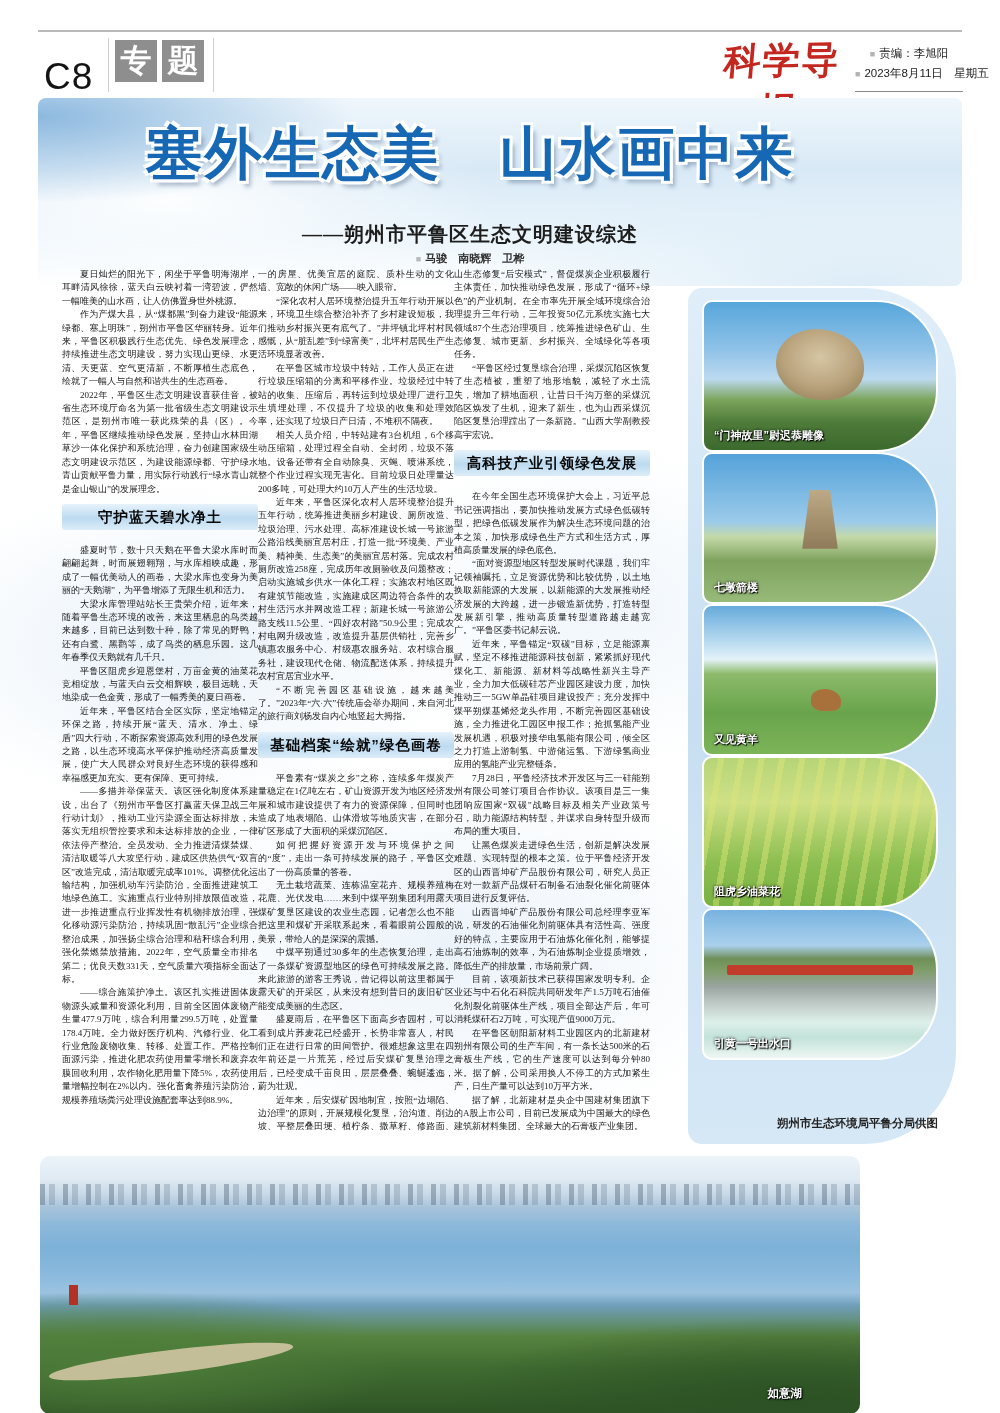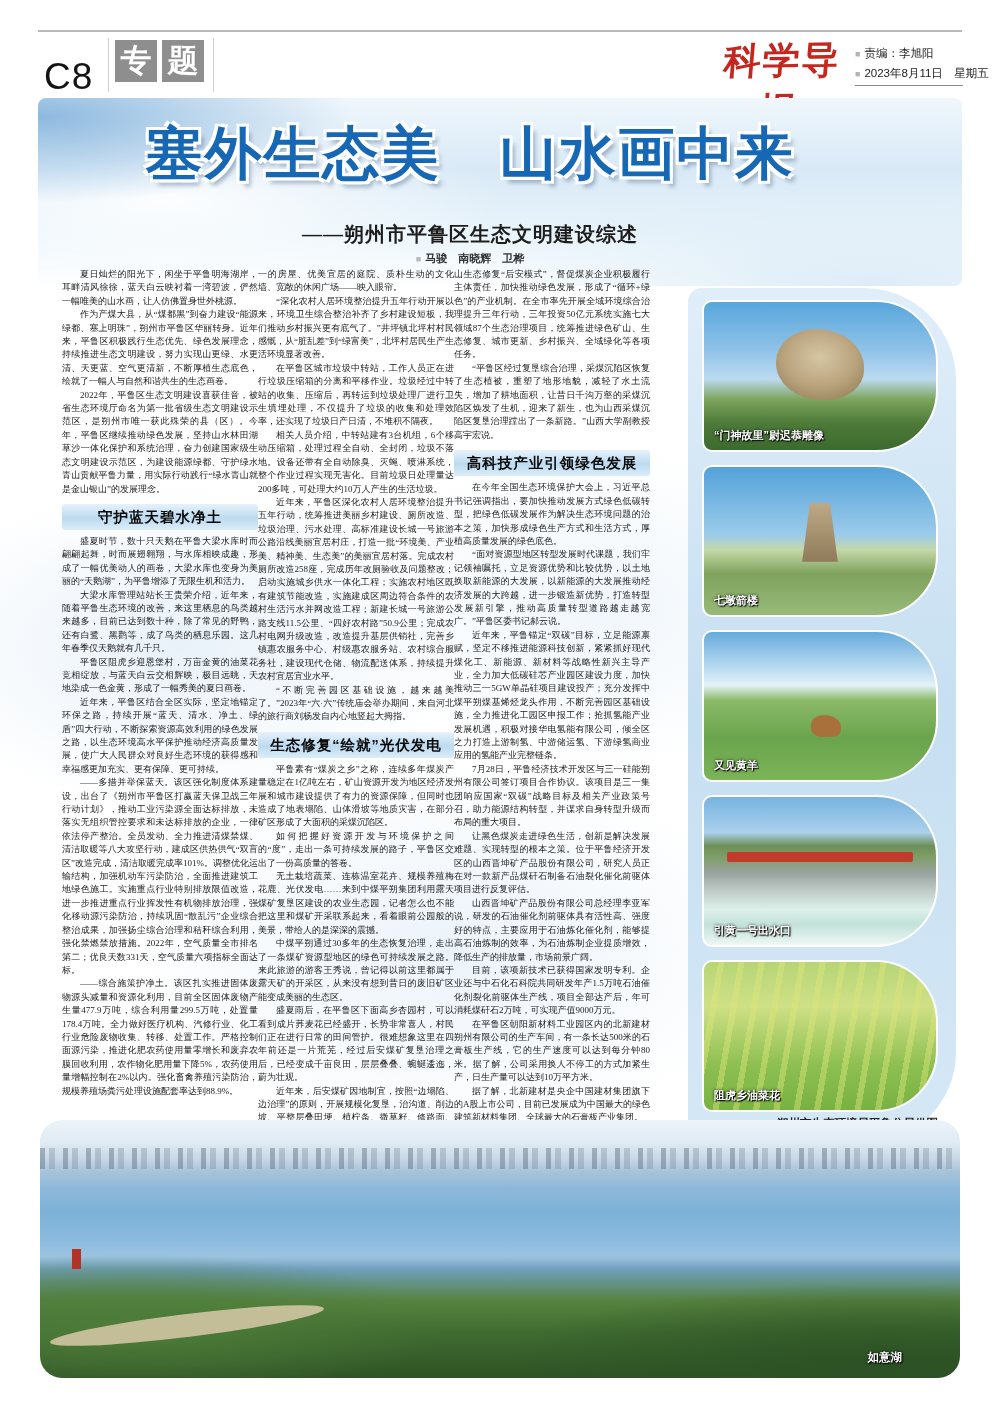--- a/index.html
+++ b/index.html
@@ -12,22 +12,22 @@
   .top-rule { position:absolute; left:38px; width:924px; top:30px; border-top:2px solid #b9b9b9; }
   .page-no { position:absolute; left:44px; top:56px; font-family:"Liberation Sans","DejaVu Sans",sans-serif;
     font-size:37px; color:#141414; letter-spacing:1px; }
   .tag-sep { position:absolute; top:38px; height:54px; border-left:1px solid #cfcfcf; }
   .tag-wrap { position:absolute; left:115px; top:40px; display:flex; gap:5px; }
   .tag-box { width:42px; height:42px; background:#8e8e8e; color:#fff; font-weight:bold;
     font-size:31px; line-height:42px; text-align:center; font-family:"Liberation Sans",sans-serif; }
   .masthead { position:absolute; left:715px; top:36px; width:130px; text-align:center;
     font-size:37px; font-weight:bold; color:#c4271f; letter-spacing:2px;
     transform:rotate(-1deg) skewX(-6deg); font-family:"Liberation Serif",serif; }
-  .issue-info { position:absolute; left:855px; top:44px; width:108px; padding-bottom:1px;
-    border-bottom:1.5px solid #8a8a8a; font-family:"Liberation Sans","DejaVu Sans",sans-serif; }
+  .issue-info { position:absolute; left:855px; top:44px; width:108px; padding-bottom:7px;
+    border-bottom:1.5px solid #8a8a8a; font-family:"Liberation Sans","DejaVu Sans",sans-serif;text-align:center; }
   .issue-line { font-size:11.5px; color:#1c1c1c; line-height:19px; white-space:nowrap; }
   .sq { color:#b3b3b3; font-size:9px; margin-right:4px; }
   
   .sky {
     position:absolute; left:38px; top:98px; width:924px; height:188px; border-radius:8px;
     background:
       radial-gradient(90% 120% at 0% 10%, #8db9df 0%, rgba(141,185,223,0) 38%),
       radial-gradient(60% 80% at 14% 55%, rgba(255,255,255,.9) 0%, rgba(255,255,255,0) 60%),
       radial-gradient(70% 90% at 90% 100%, #dcecf7 0%, rgba(220,236,247,0) 65%),
       linear-gradient(180deg,#f0f7fc 0%, #d8e9f6 38%, #e9f4fb 72%, #ffffff 100%);
@@ -45,29 +45,29 @@
     background:
       radial-gradient(40% 30% at 18% 35%, rgba(190,216,238,.35) 0%, rgba(190,216,238,0) 70%),
       radial-gradient(45% 35% at 45% 75%, rgba(190,216,238,.30) 0%, rgba(190,216,238,0) 70%),
       radial-gradient(35% 30% at 60% 30%, rgba(200,224,242,.28) 0%, rgba(200,224,242,0) 70%); }
   
   .cols { position:absolute; left:62px; top:268px; width:616px; height:866px;
     display:flex; gap:0; overflow:hidden; }
   .col { width:196px; overflow:hidden; }
   .para { text-indent:2em; font-size:9px; line-height:13.4px; text-align:justify; color:#1a1a1a; }
   .para.cont { text-indent:0; }
-  .sec-head { margin:8px 0 5px; height:26px; line-height:26px; text-align:center;
+  .sec-head { margin:8px 0 14px; height:26px; line-height:26px; text-align:center;
     font-weight:bold; font-size:14.5px; letter-spacing:1px; color:#0a0a0a; border-radius:3px;
     font-family:"Liberation Sans","DejaVu Sans",sans-serif;
     background:linear-gradient(180deg,#e6f2fb 0%, #bcdaf0 55%, #dcedf8 100%); }
   
   .photo-panel { position:absolute; left:688px; top:288px; width:268px; height:856px;
     border-radius:14px 92px 92px 14px;
     background:linear-gradient(180deg,#e0eef9 0%, #c6dff1 50%, #d6e8f6 100%); }
-  .photos { position:absolute; left:702px; top:300px; width:236px; display:flex; flex-direction:column; gap:13px; }
+  .photos { position:absolute; left:702px; top:300px; width:236px; display:flex; flex-direction:column; gap:0; }
   .photo { position:relative; height:152px; border:2px solid #fff; overflow:hidden;
     border-radius:10px 62px 62px 10px; }
   .photo .cap { position:absolute; left:10px; bottom:7px; z-index:3; color:#fff; font-size:11px; font-weight:bold;
     font-family:"Liberation Sans",sans-serif; text-shadow:0 0 3px #000,1px 1px 1px #000; white-space:nowrap; }
   .photo-0 { background:linear-gradient(180deg,#57a6db 0%,#8fc2e8 32%,#bcdaf0 52%,#7ca45c 66%,#4d7a39 82%,#3c6a2e 100%); }
   .photo-0::after { content:""; position:absolute; left:31%; top:18%; width:38%; height:48%; z-index:1;
     background:radial-gradient(60% 60% at 50% 40%, #d6c6a4 0%, #b8a27c 70%, #a28c66 100%);
     border-radius:46% 54% 42% 52%; }
   .photo-1 { background:linear-gradient(180deg,#54a2d9 0%,#9ccbea 46%,#c4d9a8 56%,#7fa35e 72%,#97ba79 100%); }
   .photo-1::after { content:""; position:absolute; left:38%; top:24%; width:24%; height:40%; z-index:1;
@@ -78,21 +78,21 @@
     background:#a8713c; border-radius:55% 70% 40% 50%; }
   .photo-3 { background:
       repeating-linear-gradient(100deg, rgba(255,255,255,0) 0 14px, rgba(222,230,120,.45) 14px 20px),
       linear-gradient(180deg,#b6d577 0%,#cfe085 30%,#8dbf51 70%,#78b143 100%); }
   .photo-4 { background:linear-gradient(180deg,#77b3df 0%,#abd0ec 24%,#6e8f58 33%,#7d9d66 40%,#9aa4a1 52%,#bcc7c4 62%,#def0ea 76%,#c2e2da 86%,#eef7f3 100%); }
   .photo-4::before { content:""; position:absolute; left:10%; right:10%; top:37%; height:7%; z-index:1;
     background:#c23c2c; border-radius:2px; }
   .photo-credit { position:absolute; left:638px; top:1116px; width:300px; text-align:right;
     font-size:11.5px; font-weight:bold; color:#222; font-family:"Liberation Sans",sans-serif; }
   
-  .panorama { position:absolute; left:40px; top:1120px; width:920px; height:258px; border-radius:22px; overflow:hidden;
+  .panorama { position:absolute; left:40px; top:1156px; width:820px; height:258px; border-radius:10px; overflow:hidden;
     background:
       radial-gradient(55% 45% at 10% 80%, #4e7d3a 0%, rgba(78,125,58,0) 62%),
       radial-gradient(70% 55% at 92% 96%, #2c5124 0%, rgba(44,81,36,0) 60%),
       linear-gradient(180deg,#ecf4f9 0%, #dfeaf3 9%, #c7d8e6 15%, #a7c3da 20%, #8bb8da 27%, #7db1d7 36%, #8abade 46%, #9bc3e0 53%, #6f9eba 58%, #578340 70%, #406c31 82%, #2e5325 100%); }
   .panorama::before { content:""; position:absolute; left:0; right:0; top:11%; height:8%; opacity:.75;
     background:repeating-linear-gradient(90deg, rgba(88,108,128,.6) 0 5px, rgba(88,108,128,0) 5px 9px,
       rgba(122,142,160,.5) 9px 15px, rgba(122,142,160,0) 15px 23px); }
   .panorama::after { content:""; position:absolute; left:1%; bottom:16%; width:30%; height:9%;
     background:#d9caa9; border-radius:50%; transform:rotate(-7deg); opacity:.85; }
   .pavilion { position:absolute; left:3.5%; top:50%; width:9px; height:20px; background:#b23326; z-index:2; }
@@ -136,21 +136,21 @@
       <p class="para">——多措并举保蓝天。该区强化制度体系建设，出台了《朔州市平鲁区打赢蓝天保卫战三年行动计划》，推动工业污染源全面达标排放，未落实无组织管控要求和未达标排放的企业，一律依法停产整治。全员发动、全力推进清煤禁煤、清洁取暖等八大攻坚行动，建成区供热供气“双盲区”改造完成，清洁取暖完成率101%。调整优化运输结构，加强机动车污染防治，全面推进建筑工地绿色施工。实施重点行业特别排放限值改造，进一步推进重点行业挥发性有机物排放治理，强化移动源污染防治，持续巩固“散乱污”企业综合整治成果，加强扬尘综合治理和秸秆综合利用，强化禁燃禁放措施。2022年，空气质量全市排名第二；优良天数331天，空气质量六项指标全面达标。</p>
       <p class="para">——综合施策护净土。该区扎实推进固体废物源头减量和资源化利用，目前全区固体废物产生量477.9万吨，综合利用量299.5万吨，处置量178.4万吨。全力做好医疗机构、汽修行业、化工行业危险废物收集、转移、处置工作。严格控制面源污染，推进化肥农药使用量零增长和废弃农膜回收利用，农作物化肥用量下降5%，农药使用量增幅控制在2%以内。强化畜禽养殖污染防治，规模养殖场粪污处理设施配套率达到88.9%。</p>
     </div>
   <div class="col">
       <p class="para cont">一的房屋、优美宜居的庭院、质朴生动的文化墙、宽敞的休闲广场——映入眼帘。</p>
       <p class="para">“深化农村人居环境整治提升五年行动开展以来，环境卫生综合整治补齐了乡村建设短板，我们推动乡村振兴更有底气了。”井坪镇北坪村村民感慨，从“脏乱差”到“绿富美”，北坪村居民生产生活环境显著改善。</p>
       <p class="para">在平鲁区城市垃圾中转站，工作人员正在进行垃圾压缩箱的分离和平移作业。垃圾经过中转站的收集、压缩后，再转运到垃圾处理厂进行卫生填埋处理，不仅提升了垃圾的收集和处理效率，还实现了垃圾日产日清，不堆积不隔夜。</p>
       <p class="para">相关人员介绍，中转站建有3台机组，6个移动压缩箱，处理过程全自动、全封闭，垃圾不落地。设备还带有全自动除臭、灭蝇、喷淋系统，整个作业过程实现无害化。目前垃圾日处理量达200多吨，可处理大约10万人产生的生活垃圾。</p>
       <p class="para">近年来，平鲁区深化农村人居环境整治提升五年行动，统筹推进美丽乡村建设、厕所改造、垃圾治理、污水处理、高标准建设长城一号旅游公路沿线美丽宜居村庄，打造一批“环境美、产业美、精神美、生态美”的美丽宜居村落。完成农村厕所改造258座，完成历年改厕验收及问题整改；启动实施城乡供水一体化工程；实施农村地区既有建筑节能改造，实施建成区周边符合条件的农村生活污水并网改造工程；新建长城一号旅游公路支线11.5公里、“四好农村路”50.9公里；完成农村电网升级改造，改造提升基层供销社，完善乡镇惠农服务中心、村级惠农服务站、农村综合服务社，建设现代仓储、物流配送体系，持续提升农村宜居宜业水平。</p>
       <p class="para">“不断完善园区基础设施，越来越美了。”2023年“六·六”传统庙会举办期间，来自河北的旅行商刘杨发自内心地竖起大拇指。</p>
-      <div class="sec-head">生态修复“绘就”光伏发电</div>
+      <div class="sec-head">基础档案“绘就”绿色画卷</div>
       <p class="para">平鲁素有“煤炭之乡”之称，连续多年煤炭产量稳定在1亿吨左右，矿山资源开发为地区经济发展和城市建设提供了有力的资源保障，但同时也造成了地表塌陷、山体滑坡等地质灾害，在部分矿区形成了大面积的采煤沉陷区。</p>
       <p class="para">如何把握好资源开发与环境保护之间的“度”，走出一条可持续发展的路子，平鲁区交出了一份高质量的答卷。</p>
       <p class="para">无土栽培蔬菜、连栋温室花卉、规模养殖梅花鹿、光伏发电……来到中煤平朔集团利用露天煤矿复垦区建设的农业生态园，记者怎么也不能把这里和煤矿开采联系起来，看着眼前公园般的美景，带给人的是深深的震撼。</p>
       <p class="para">中煤平朔通过30多年的生态恢复治理，走出了一条煤矿资源型地区的绿色可持续发展之路。来此旅游的游客王秀说，曾记得以前这里都属于露天矿的开采区，从来没有想到昔日的废旧矿区能变成美丽的生态区。</p>
       <p class="para">盛夏雨后，在平鲁区下面高乡杏园村，可以看到成片荞麦花已经盛开，长势非常喜人，村民们正在进行日常的田间管护。很难想象这里在四年前还是一片荒芜，经过后安煤矿复垦治理之后，已经变成千亩良田，层层叠叠、蜿蜒逶迤，蔚为壮观。</p>
       <p class="para">近年来，后安煤矿因地制宜，按照“边塌陷、边治理”的原则，开展规模化复垦，治沟道、削边坡、平整层叠田埂、植柠条、撒草籽、修路面、砌排水……目前，实施采煤沉陷区阶段性复垦治理6000多亩，完成生态恢复治理3000多亩。去年9月底，被山西省自然资源厅列入全省国土空间生态修复示范工程项目。</p>
     </div>
   <div class="col">
       <p class="para cont">山生态修复“后安模式”，督促煤炭企业积极履行主体责任，加快推动绿色发展，形成了“循环+绿色”的产业机制。在全市率先开展全域环境综合治理提升三年行动，三年投资50亿元系统实施七大领域87个生态治理项目，统筹推进绿色矿山、生态修复、城市更新、乡村振兴、全域绿化等各项任务。</p>
       <p class="para">“平鲁区经过复垦综合治理，采煤沉陷区恢复了生态植被，重塑了地形地貌，减轻了水土流失，增加了耕地面积，让昔日千沟万壑的采煤沉陷区焕发了生机，迎来了新生，也为山西采煤沉陷区复垦治理蹚出了一条新路。”山西大学副教授高宇宏说。</p>
@@ -172,25 +172,25 @@
 <div class="photos">
     <div class="photo photo-0">
       <span class="cap">“门神故里”尉迟恭雕像</span>
     </div>
     <div class="photo photo-1">
       <span class="cap">七墩箭楼</span>
     </div>
     <div class="photo photo-2">
       <span class="cap">又见黄羊</span>
     </div>
+    <div class="photo photo-3">
+      <span class="cap">阻虎乡油菜花</span>
+    </div>
     <div class="photo photo-4">
       <span class="cap">引黄一号出水口</span>
-    </div>
-    <div class="photo photo-3">
-      <span class="cap">阻虎乡油菜花</span>
     </div>
   </div>
 <div class="photo-credit">朔州市生态环境局平鲁分局供图</div>
 
 <div class="panorama">
   <div class="pavilion"></div>
   <span class="pan-cap">如意湖</span>
 </div>
 
 </body></html>

